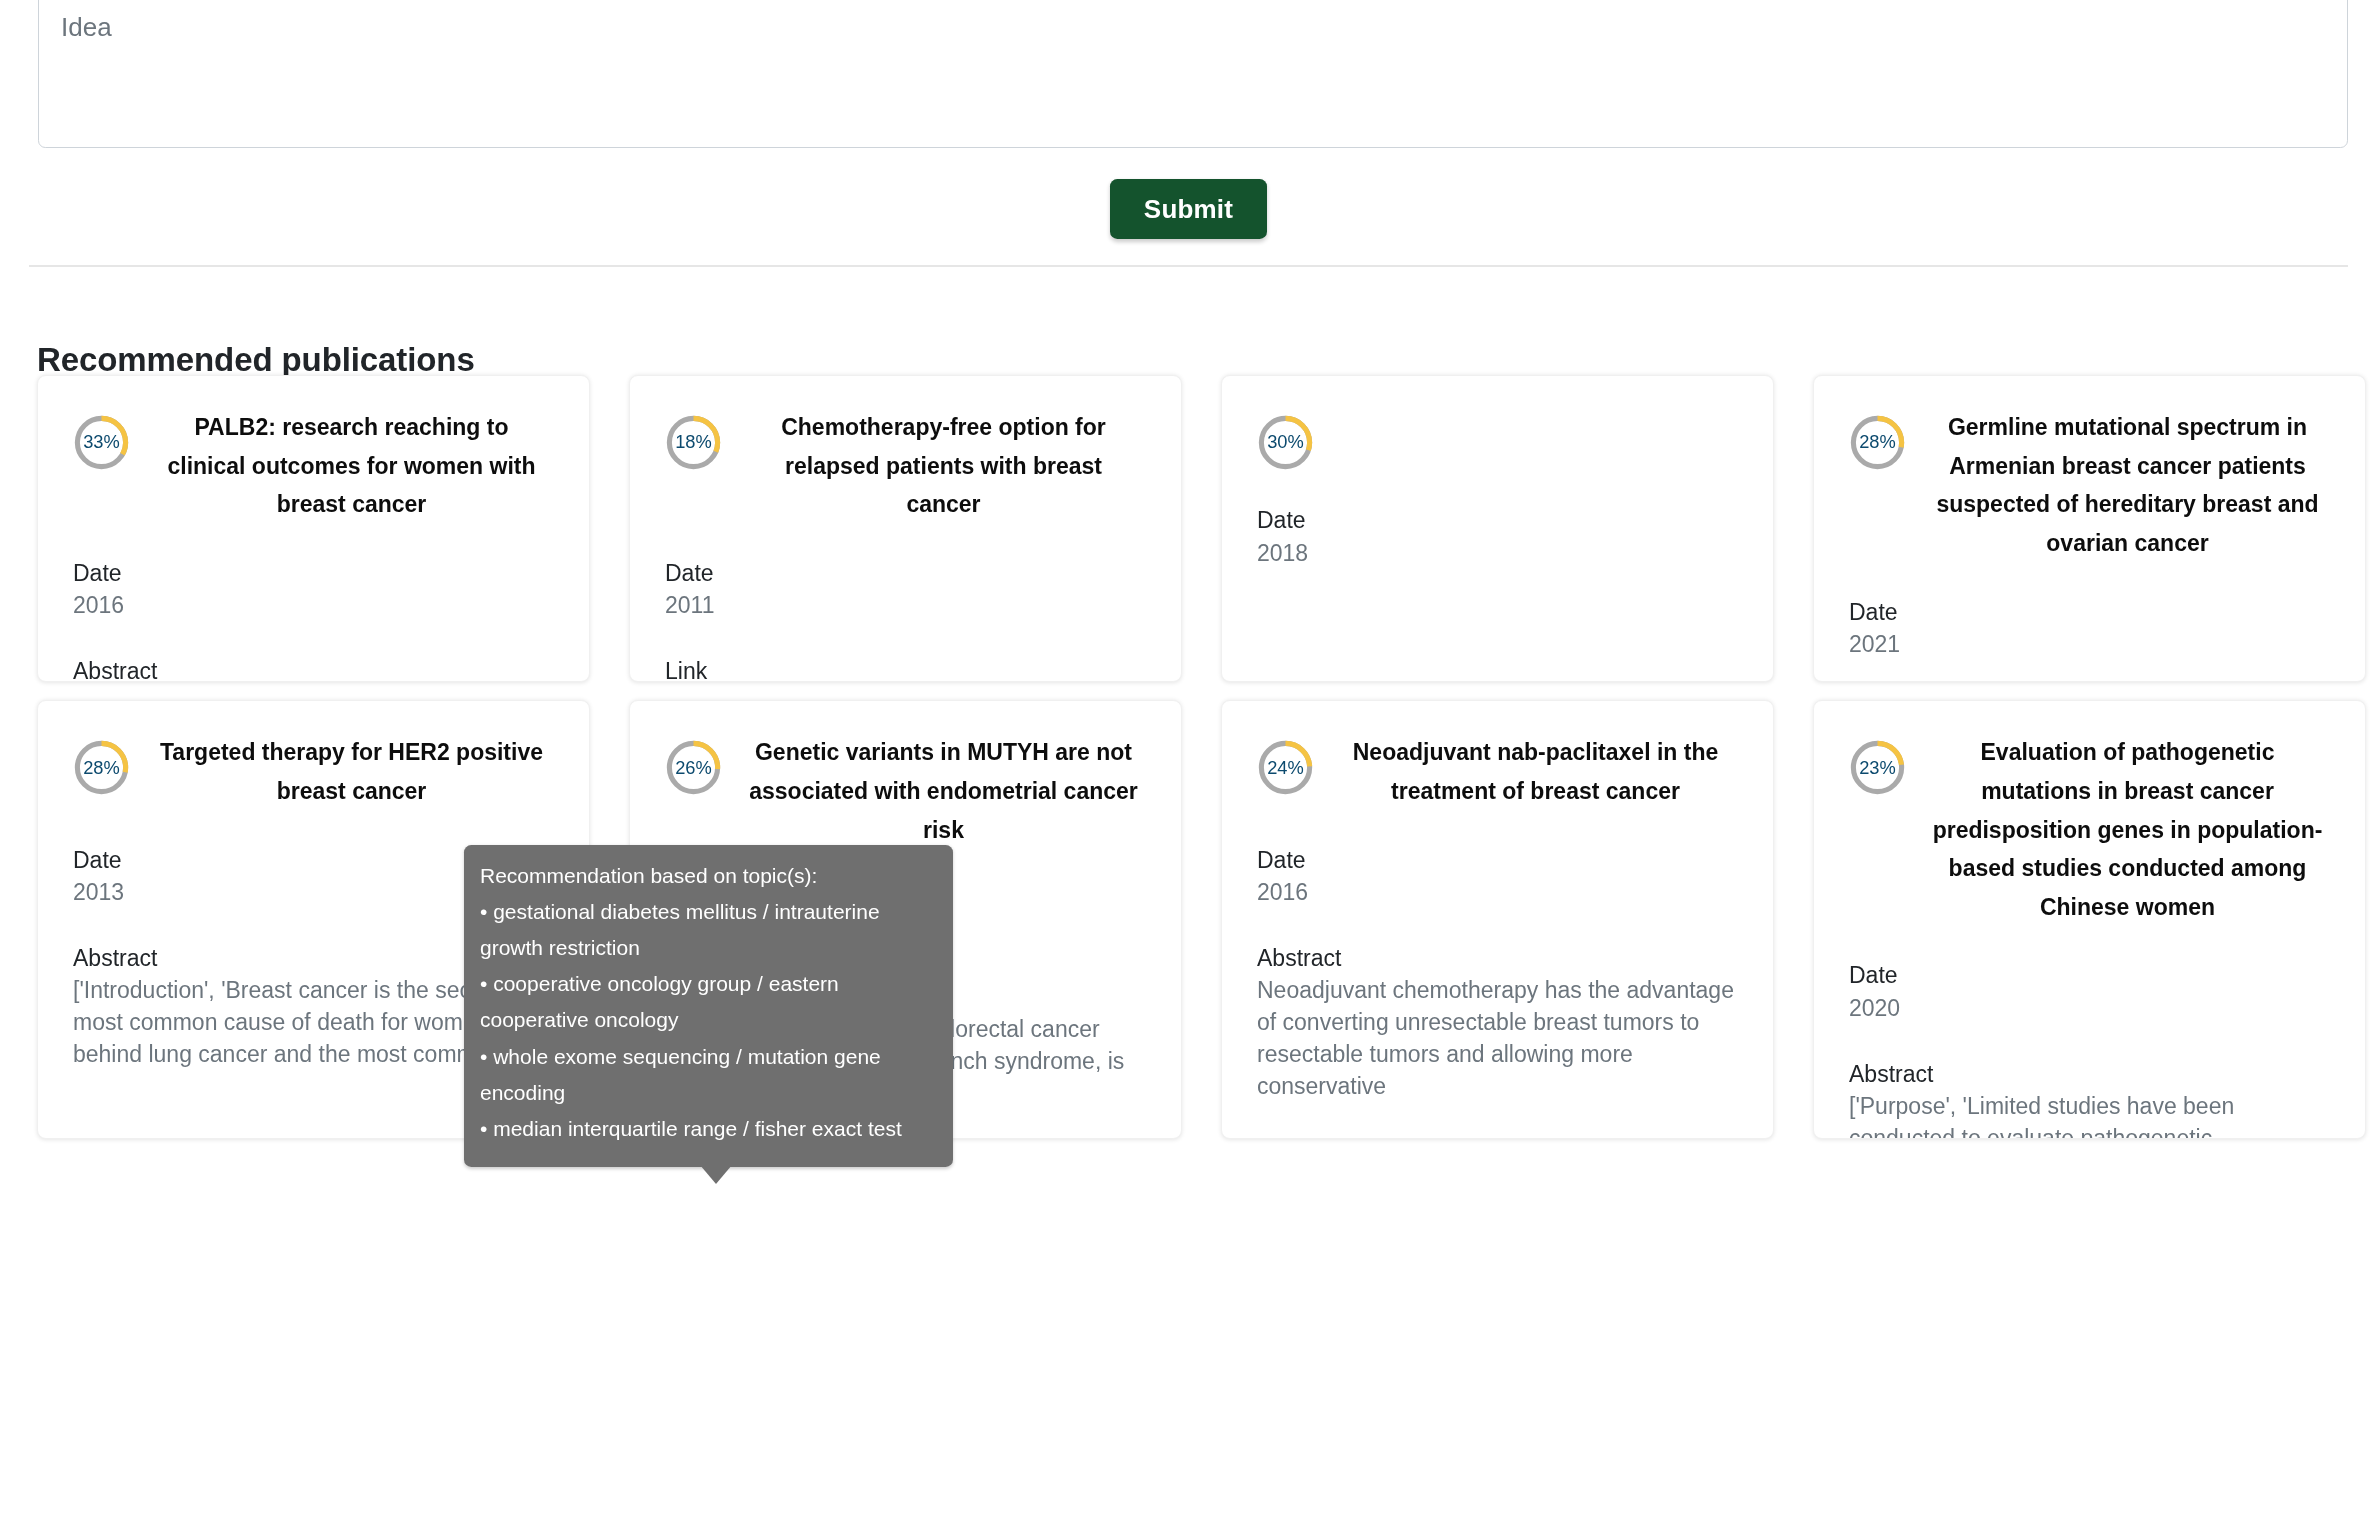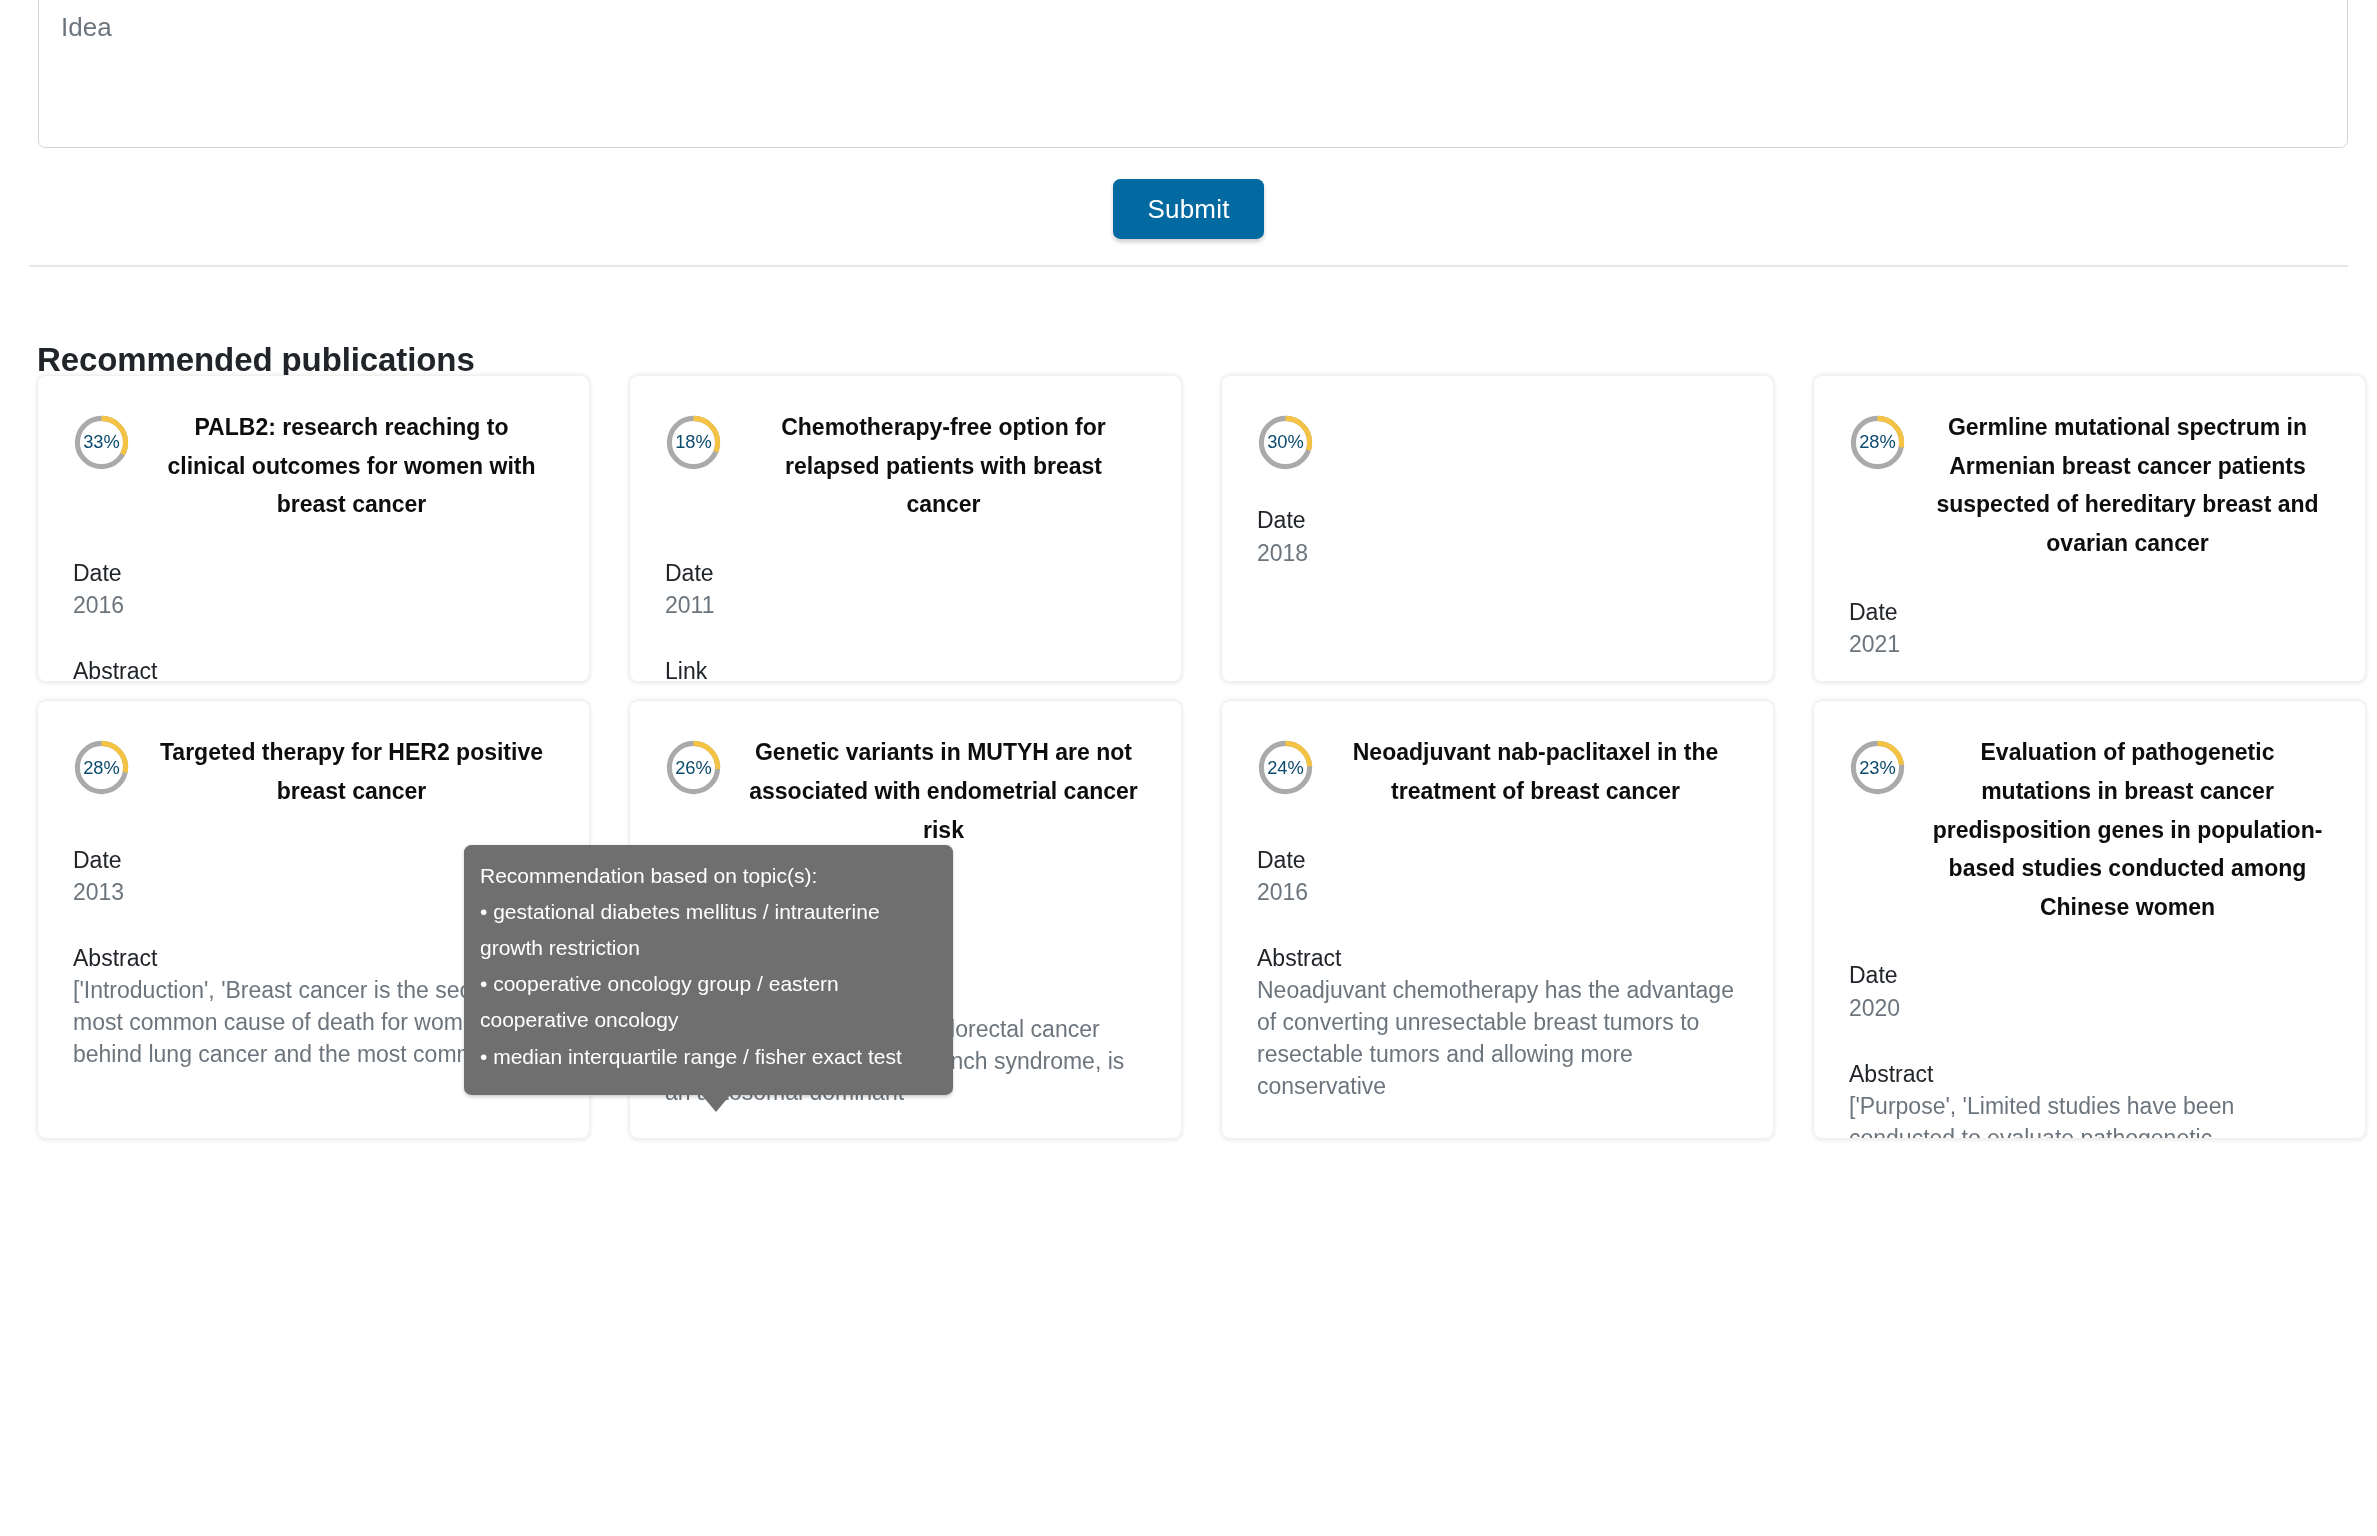--- a/index.html
+++ b/index.html
@@ -38,28 +38,28 @@
   .idea-textarea::placeholder { color: #6c757d; opacity: 1; }
 
   .submit-row {
     position: absolute;
     left: 0; top: 179px;
     width: 2377px;
     display: flex; justify-content: center;
   }
   .submit-btn {
     display: inline-block;
-    background: #0369a1;
+    background: #14532d;
     color: #ffffff;
     border: none;
     border-radius: 7.3px;
     padding: 14.6px 34px;
     font-size: 26px;
     font-family: "Liberation Sans", sans-serif;
-    font-weight: 400;
+    font-weight: 700;
     cursor: pointer;
     box-shadow: 0 2.2px 4.4px rgba(0,0,0,.20);
     letter-spacing: 0.2px;
   }
 
   .divider {
     position: absolute;
     left: 29px; top: 265px;
     width: 2319px; height: 1.5px;
     background: #e6e6e6;
@@ -328,17 +328,18 @@
       <div class="field-label">Abstract</div>
       <div class="field-value abs">['Purpose', 'Limited studies have been conducted to evaluate pathogenetic</div>
     </div>
 
   </div>
 
   <div class="tooltip">
     <div class="tt-line">Recommendation based on topic(s):</div>
     <div class="tt-line">• gestational diabetes mellitus / intrauterine growth restriction</div>
     <div class="tt-line">• cooperative oncology group / eastern cooperative oncology</div>
+    <div class="tt-line">• whole exome sequencing / mutation gene encoding</div>
     <div class="tt-line">• median interquartile range / fisher exact test</div>
   </div>
 
 </div>
 
 
 </body></html>

